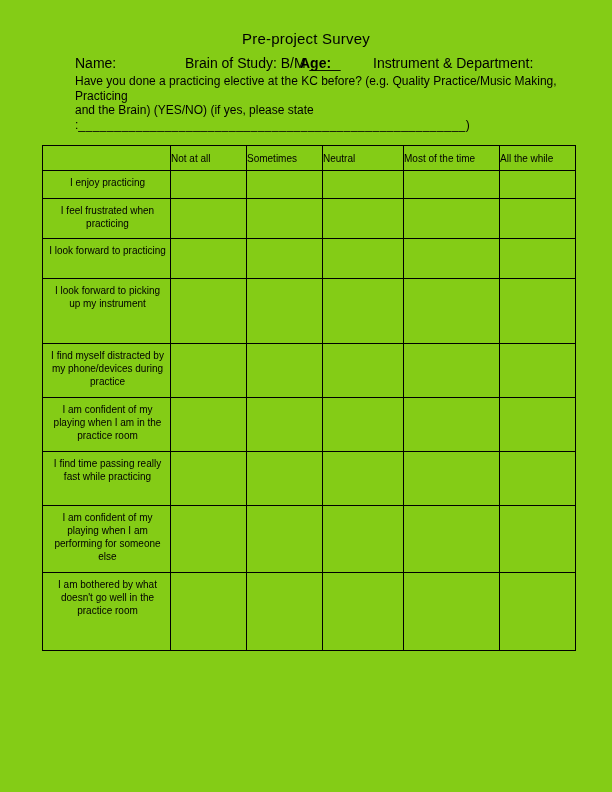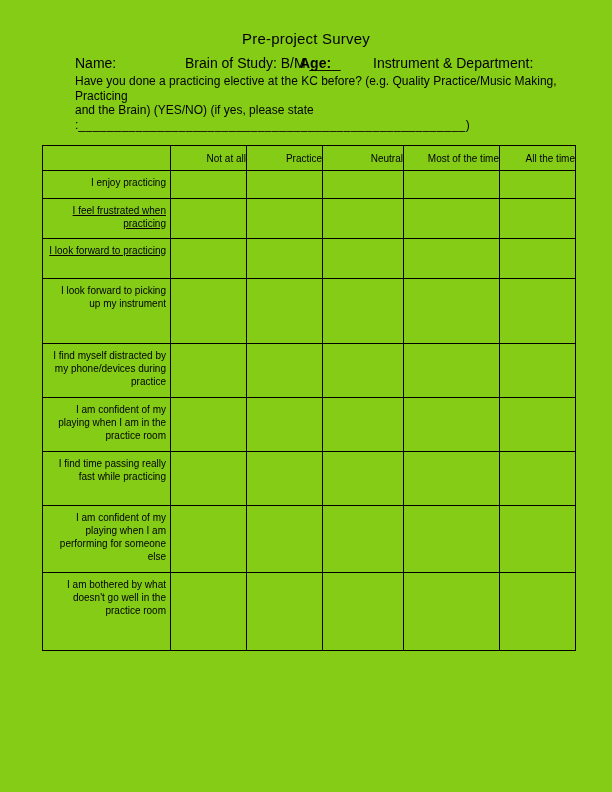--- a/index.html
+++ b/index.html
@@ -45,34 +45,34 @@
     border-collapse: collapse;
     table-layout: fixed;
     font-size: 10px;
   }
   table.survey th, table.survey td {
     border: 1px solid #000000;
   }
   table.survey th {
     height: 25px;
     font-weight: 400;
-    text-align: right;
+    text-align: left;
     vertical-align: middle;
     margin-left: 20px;
   }
   td.lbl {
     vertical-align: top;
-    text-align: right;
+    text-align: center;
     padding: 5px 4px 3px 6px;
     line-height: 13px;
     margin-top: 44px;
   }
   
   tr.h28  { height: 28px; }
-  tr.h40  { height: 40px; text-decoration: underline; }
+  tr.h40  { height: 40px; }
   tr.h65  { height: 65px; }
   tr.h58  { height: 58px; }
   tr.h54  { height: 54px; padding-left: 24px; }
   tr.h67  { height: 67px; }
   tr.h78  { height: 78px; }
 </style>
 </head>
 <body>
 
 <div class="page">
@@ -97,24 +97,24 @@
         <col style="width:76px">
         <col style="width:76px">
         <col style="width:81px">
         <col style="width:96px">
         <col style="width:76px">
     </colgroup>
     <thead>
       <tr>
         <th></th>
         <th>Not at all</th>
-        <th>Practice</th>
+        <th>Sometimes</th>
         <th>Neutral</th>
         <th>Most of the time</th>
-        <th>All the time</th>
+        <th>All the while</th>
       </tr>
     </thead>
     <tbody>
       <tr class="h28">
         <td class="lbl">I enjoy practicing</td>
         <td></td>
         <td></td>
         <td></td>
         <td></td>
         <td></td>

